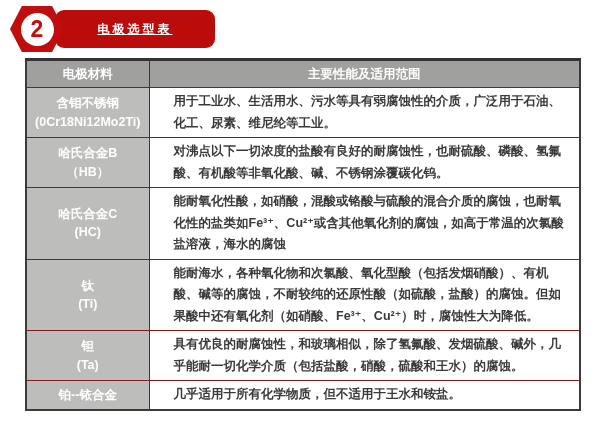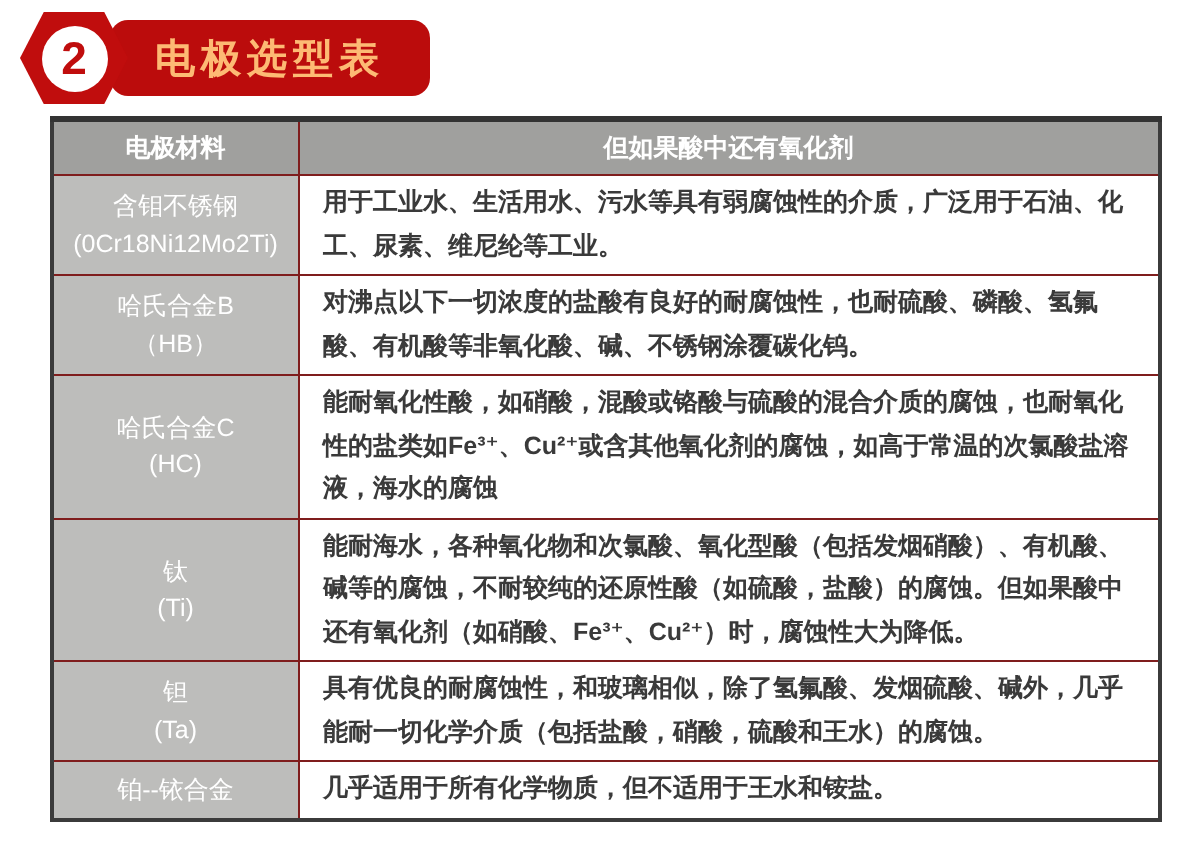--- a/index.html
+++ b/index.html
@@ -30,21 +30,21 @@
   }
   .ribbon{
     position:absolute;left:55px;top:10px;
     width:160px;height:38px;
     background:#bb0c0c;
     border-radius:9px;
     z-index:1;
     display:flex;align-items:center;justify-content:center;
   }
   .ribbon-title{
-    color:#fdba74;font-size:20px;font-weight:bold;letter-spacing:3px;
+    color:#ffffff;font-size:12px;font-weight:bold;letter-spacing:3px;text-decoration:underline;
   }
   
   .tbl-wrap{position:absolute;left:25px;top:58px;width:556px;}
   table{
     width:556px;
     border-collapse:collapse;
     table-layout:fixed;
     border:2px solid #3b3b3b;
     border-top:3px solid #333333;
   }
@@ -57,31 +57,31 @@
   th{
     background:#a0a09e;
     color:#ffffff;
     font-size:12.5px;font-weight:bold;
     height:26px;
     text-align:center;
   }
   td.mat{
     background:#bdbdbb;
     color:#ffffff;
-    font-size:12.5px;font-weight:normal;
+    font-size:12.5px;font-weight:bold;
     text-align:center;
     line-height:1.45;
     padding:2px 2px;
   }
   td.desc{
     background:#ffffff;
     color:#3a3a3a;
     font-size:12.5px;font-weight:bold;
     line-height:1.72;
-    padding:3px 8px 3px 12px;
+    padding:3px 8px 3px 24px;
     text-align:left;
   }
 </style>
 </head>
 <body>
 
 <div class="page">
 
   <div class="header">
     <div class="badge">
@@ -96,21 +96,21 @@
 
   <div class="tbl-wrap">
     <table>
       <colgroup>
           <col class="c1">
           <col>
         </colgroup>
       <thead>
         <tr>
           <th>电极材料</th>
-          <th>但如果酸中还有氧化剂</th>
+          <th>主要性能及适用范围</th>
         </tr>
       </thead>
       <tbody>
         <tr style="height:47px;">
           <td class="mat">
             <div>含钼不锈钢</div>
             <div>(0Cr18Ni12Mo2Ti)</div>
           </td>
           <td class="desc">用于工业水、生活用水、污水等具有弱腐蚀性的介质，广泛用于石油、化工、尿素、维尼纶等工业。</td>
         </tr>

